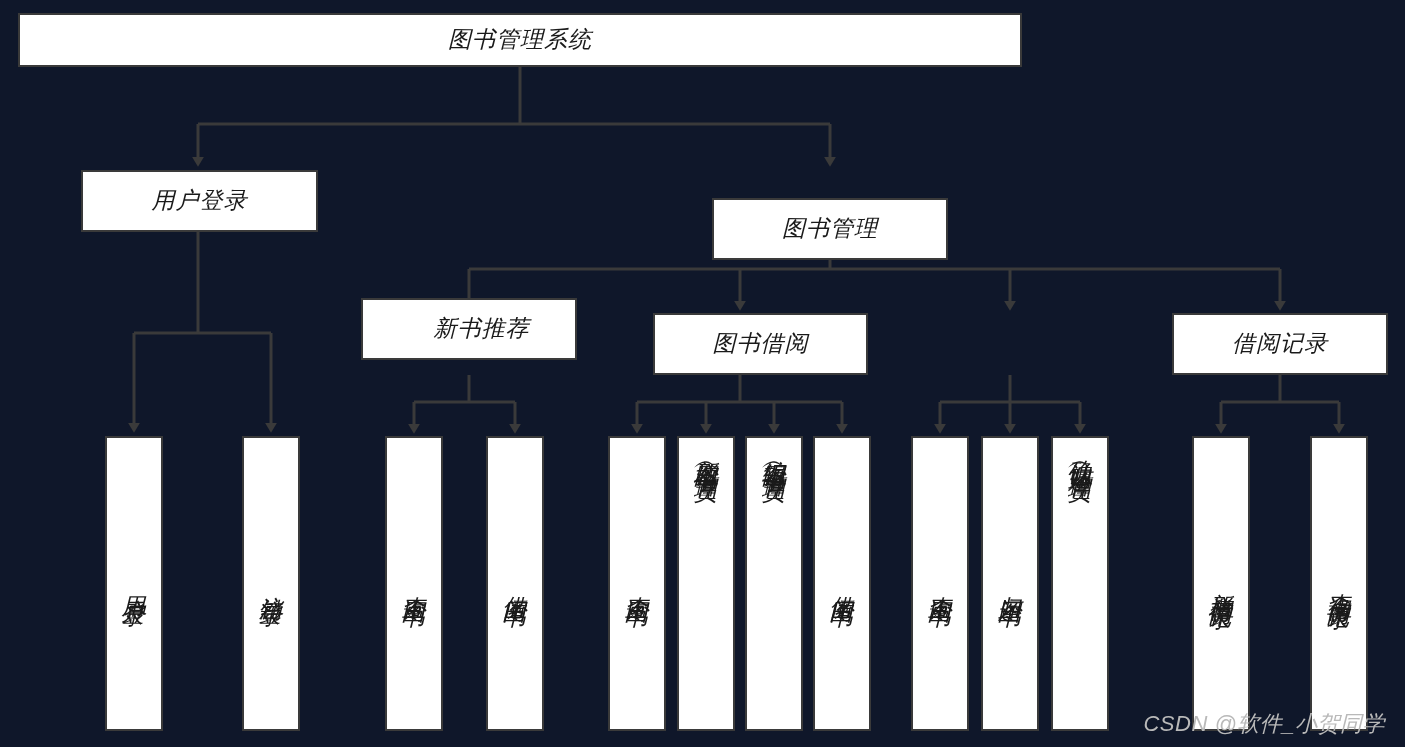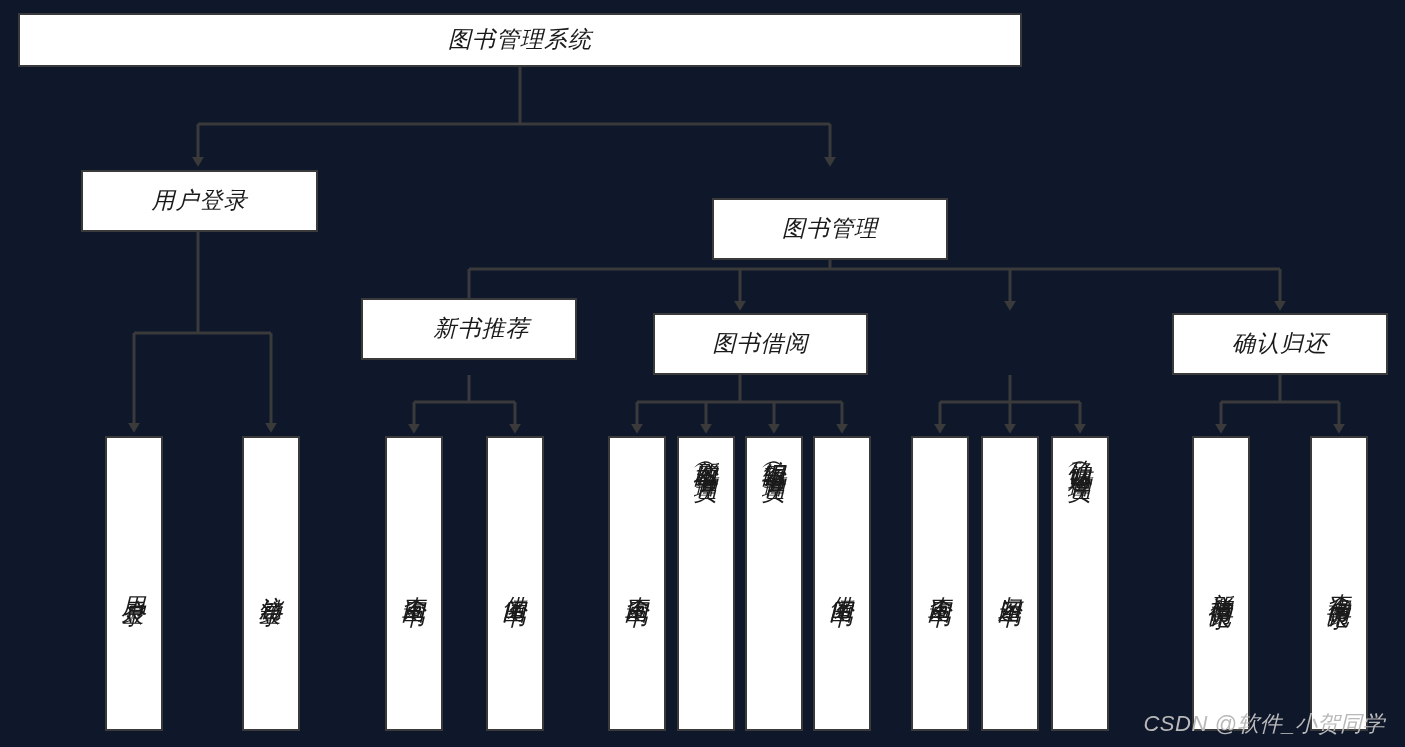--- a/index.html
+++ b/index.html
@@ -140,21 +140,21 @@
   <div class="node horiz" style="left:361px; top:298px; width:216px; height:62px;padding-left:25px;">
     <span class="label">新书推荐</span>
   </div>
 
   <div class="node horiz" style="left:633px; top:313px; width:215px; height:62px;margin-left:20px;">
     <span class="label">图书借阅</span>
   </div>
 
 
   <div class="node horiz" style="left:1172px; top:313px; width:216px; height:62px;">
-    <span class="label">确认归还</span>
+    <span class="label">借阅记录</span>
   </div>
 
   <div class="node vert" style="left:105px; top:436px; width:58px; height:295px;">
     <span class="label">用户登录</span>
   </div>
 
   <div class="node vert" style="left:242px; top:436px; width:58px; height:295px;">
     <span class="label">注销登录</span>
   </div>
 

